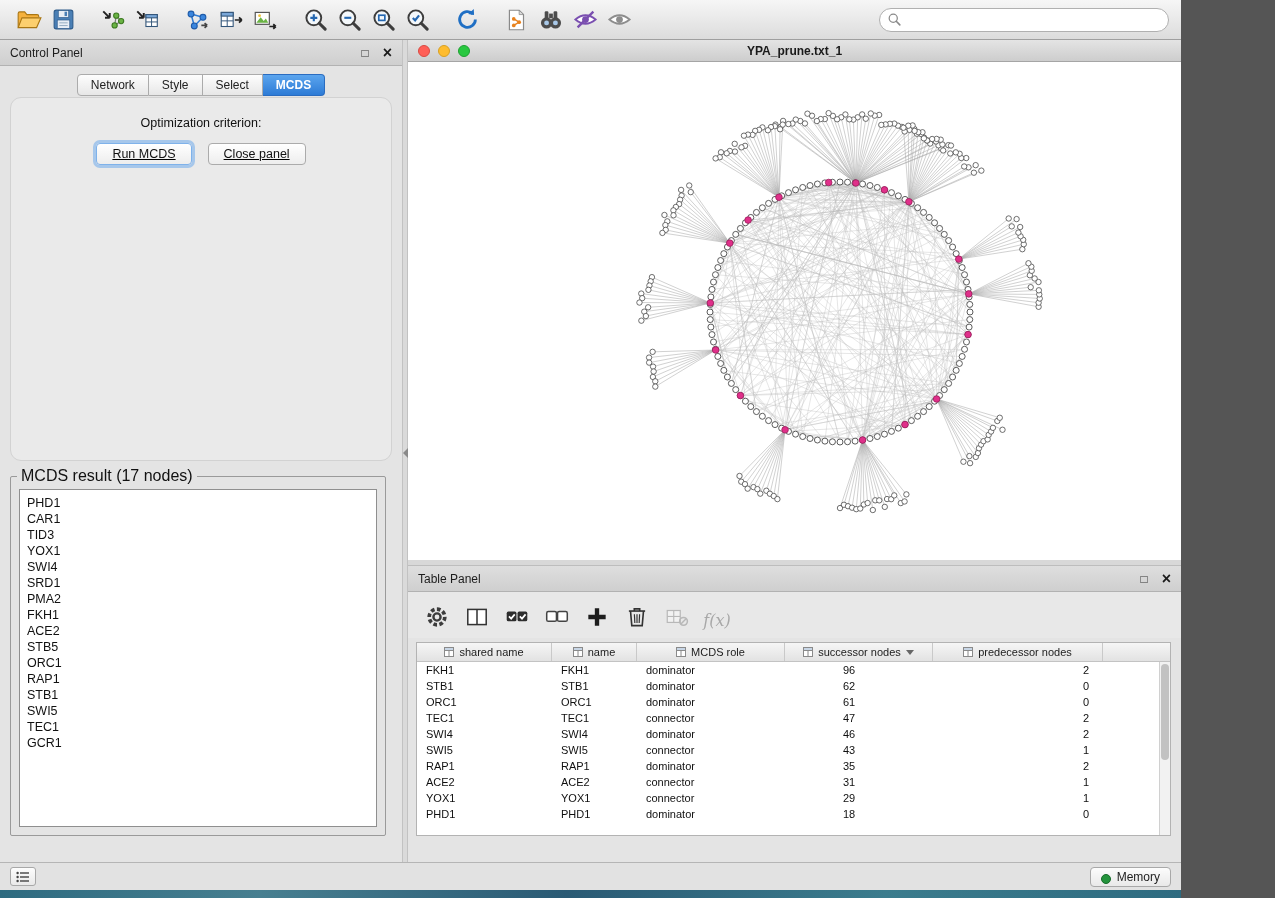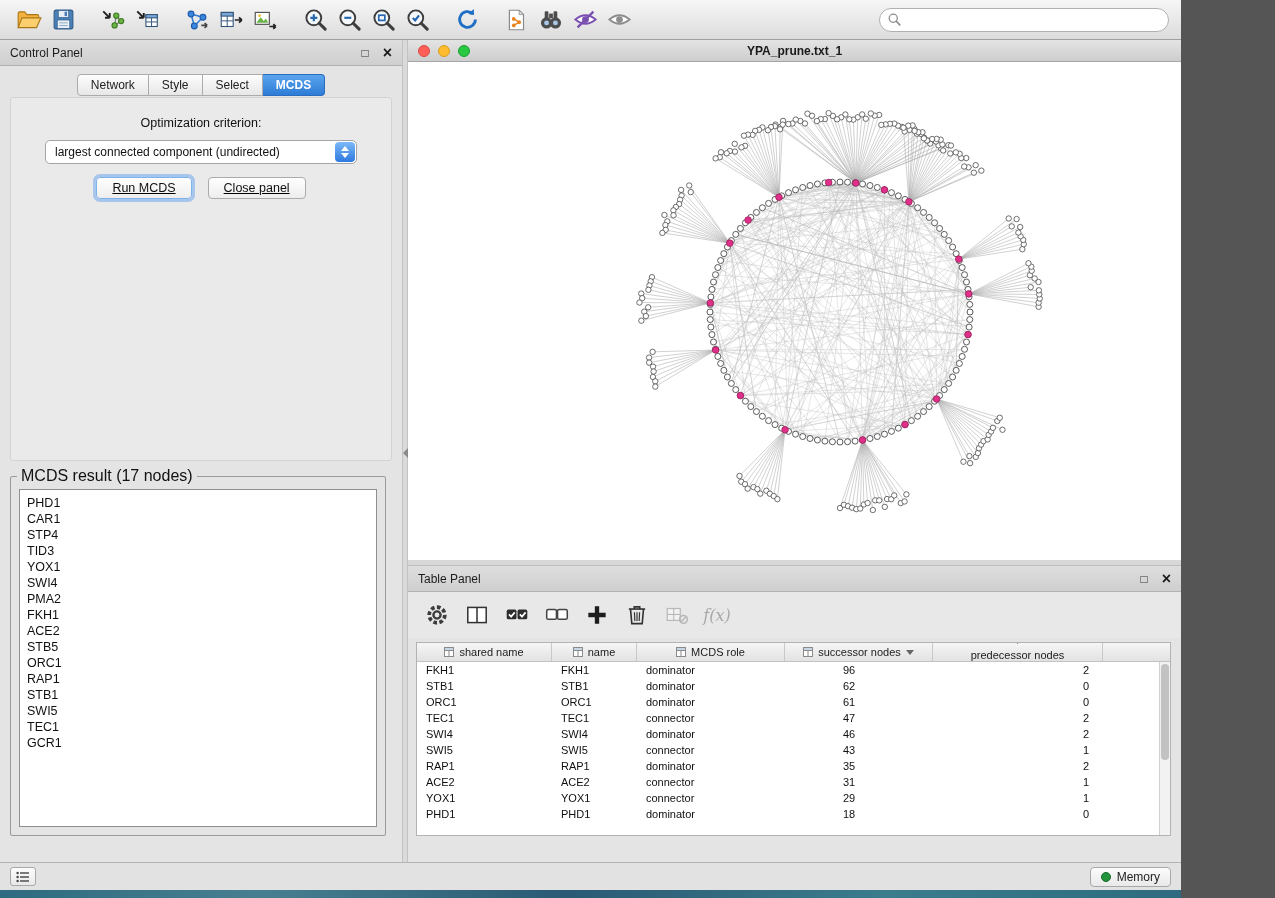--- a/index.html
+++ b/index.html
@@ -17,21 +17,21 @@
   .search-wrap { margin-left:auto; position:relative; width:290px; height:24px; }
   .search-wrap input { width:100%; height:100%; border:1px solid #b0b0b0; border-radius:12px;
     background:#fff; padding:0 10px 0 28px; font-size:12px; outline:none; }
   .search-glyph { position:absolute; left:8px; top:4px; }
 
   
   .statusbar { position:absolute; left:0; right:0; bottom:8px; height:28px; background:#e2e2e2;
     border-top:1px solid #b5b5b5; display:flex; align-items:center; padding:0 10px; }
   .status-left-btn { width:26px; height:19px; border:1px solid #a8a8a8; border-radius:3px;
     background:linear-gradient(#fdfdfd,#e9e9e9); display:flex; align-items:center; justify-content:center; }
-  .memory-btn { margin-left:auto; display:flex; align-items:center; gap:6px; border:1px solid #a8a8a8;
+  .memory-btn { margin-left:auto; display:flex; align-items:flex-end; gap:6px; border:1px solid #a8a8a8;
     border-radius:4px; background:linear-gradient(#fcfcfc,#e9e9e9); padding:2px 10px; font-size:12px; color:#222; }
   .memory-dot { width:10px; height:10px; border-radius:50%; background:#23933c; border:1px solid #176b2a; }
   .desktop-strip { position:absolute; left:0; right:0; bottom:0; height:8px;
     background:linear-gradient(90deg,#2e6b80,#477f90 22%,#2a5a74 48%,#3b7c8d 75%,#2e6b80); }
 
   
   .control-panel { position:absolute; left:0; top:40px; width:402px; bottom:36px; background:#e4e4e4; }
   .panel-header { height:26px; background:linear-gradient(#dedede,#cfcfcf); border-bottom:1px solid #b2b2b2;
     display:flex; align-items:center; padding:0 10px; font-size:12px; color:#1c1c1c; }
   .panel-header .ph-icons { margin-left:auto; display:flex; gap:14px; align-items:center; }
@@ -39,21 +39,21 @@
   .ph-close { font-size:16px; font-weight:bold; color:#1a1a1a; line-height:1; }
 
   .cp-tabs { position:absolute; top:34px; left:0; width:100%; display:flex; justify-content:center; }
   .cp-tab { font-size:12px; padding:3px 13px; background:linear-gradient(#fdfdfd,#e7e7e7);
     border:1px solid #ababab; border-left:none; color:#222; }
   .cp-tab:first-child { border-left:1px solid #ababab; border-radius:4px 0 0 4px; }
   .cp-tab:last-child { border-radius:0 4px 4px 0; }
   .cp-tab.active { background:linear-gradient(#5ba5ee,#2d7bd6); color:#fff; border-color:#2a6cc0; font-weight:bold; }
 
   .cp-content { position:absolute; left:10px; right:10px; top:57px; height:364px;
-    border:1px solid #d2d2d2; background:#eaeaea; border-radius:3px; }
+    border:1px solid #d2d2d2; background:#eaeaea; border-radius:11px; }
   .opt-label { margin-top:18px; text-align:center; font-size:12.5px; color:#111; }
   .criterion-select { position:relative; margin:10px auto 0 auto; width:312px; height:24px; background:#fff;
     border:1px solid #a5a5a5; border-radius:5px; font-size:12px; color:#111; line-height:22px; padding-left:9px; }
   .sel-stepper { position:absolute; right:1px; top:1px; bottom:1px; width:20px; border-radius:4px;
     background:linear-gradient(#7db9f8,#2e79e0); display:flex; flex-direction:column; align-items:center; justify-content:center; gap:2px; }
   .sel-stepper .tri-up { width:0; height:0; border-left:4px solid transparent; border-right:4px solid transparent; border-bottom:5px solid #fff; }
   .sel-stepper .tri-dn { width:0; height:0; border-left:4px solid transparent; border-right:4px solid transparent; border-top:5px solid #fff; }
   .btn-row { display:flex; justify-content:center; gap:16px; margin-top:13px;text-decoration:underline; }
   .btn { font-size:12.5px; color:#111; padding:3px 15px; border-radius:4px;
     background:linear-gradient(#ffffff,#ededed); border:1px solid #ababab; }
@@ -85,35 +85,35 @@
   .tl.yellow { background:#febc2e; border:1px solid #d8a022; }
   .tl.green { background:#28c840; border:1px solid #1ea032; }
   .net-canvas { position:absolute; top:22px; left:0; right:0; bottom:0; background:#ffffff; }
 
   .h-splitter { position:absolute; top:520px; left:0; right:0; height:5px; background:#d8d8d8; }
 
   
   .table-panel { position:absolute; top:525px; left:0; right:0; bottom:0; background:#e4e4e4; border-top:1px solid #bdbdbd; }
   .tp-toolbar { position:absolute; top:26px; left:0; right:0; height:46px; background:#e8e8e8;
     display:flex; align-items:center; gap:10px; padding:0 14px; }
-  .tp-btn { width:30px; height:30px; display:flex; align-items:center; justify-content:center; }
+  .tp-btn { width:30px; height:30px; display:flex; align-items:flex-end; justify-content:center; }
   .fx-label { font-family:"DejaVu Serif",serif; font-style:italic; font-size:16px; color:#a8a8a8; }
 
   .table-wrap { position:absolute; top:76px; left:8px; right:10px; height:194px; background:#fff;
     border:1px solid #b3b3b3; overflow:hidden; }
   .thead { display:flex; height:19px; background:linear-gradient(#f6f6f6,#e2e2e2); border-bottom:1px solid #c3c3c3; }
   .hcell { display:flex; align-items:center; justify-content:center; gap:5px; font-size:11px; color:#1c1c1c;
     border-right:1px solid #c9c9c9; }
   .trow { display:flex; height:16px; align-items:center; }
   .tcell { font-size:11px; color:#101010; overflow:hidden; white-space:nowrap; }
   .c0 { width:135px; padding-left:9px; }
   .c1 { width:85px;  padding-left:9px; }
   .c2 { width:148px; padding-left:9px; }
   .c3 { width:148px; text-align:center; padding-right:20px; }
-  .c4 { width:170px; text-align:right; padding-right:14px;flex-direction:column; }
+  .c4 { width:170px; text-align:right; padding-right:14px; }
   .cfill { flex:1; border-right:none !important; }
   .thead .c0,.thead .c1,.thead .c2,.thead .c3,.thead .c4 { padding:0; text-align:center; }
   .t-scrollbar { position:absolute; top:19px; right:0; bottom:0; width:11px; background:#f2f2f2; border-left:1px solid #d0d0d0; }
   .t-thumb { position:absolute; top:2px; left:1px; width:8px; height:96px; background:#c2c2c2; border-radius:4px; }
 
   .tp-tabs { position:absolute; bottom:6px; left:50%; transform:translateX(-50%); display:flex; }
   .tp-tab { font-size:12px; padding:3px 13px; background:linear-gradient(#fdfdfd,#e7e7e7);
     border:1px solid #ababab; border-left:none; color:#222; white-space:nowrap; }
   .tp-tab:first-child { border-left:1px solid #ababab; border-radius:4px 0 0 4px; }
   .tp-tab:last-child { border-radius:0 4px 4px 0; }
@@ -289,42 +289,35 @@
 
     <div class="cp-tabs">
       <div class="cp-tab">Network</div>
       <div class="cp-tab">Style</div>
       <div class="cp-tab">Select</div>
       <div class="cp-tab active">MCDS</div>
     </div>
 
     <div class="cp-content">
       <div class="opt-label">Optimization criterion:</div>
-      <div class="criterion-select">
-        <span>largest connected component (undirected)</span>
-        <span class="sel-stepper">
-          <span class="tri-up"></span>
-            <span class="tri-dn"></span>
-        </span>
-      </div>
       <div class="btn-row">
         <button class="btn default-focus">Run MCDS</button>
         <button class="btn">Close panel</button>
       </div>
     </div>
 
     <fieldset class="mcds-fieldset">
       <legend>MCDS result (17 nodes)</legend>
       <div class="mcds-listwrap" id="mcds-list">
           <div class="mcds-item">PHD1</div>
           <div class="mcds-item">CAR1</div>
-          <div class="mcds-item">STP4</div>
           <div class="mcds-item">TID3</div>
           <div class="mcds-item">YOX1</div>
           <div class="mcds-item">SWI4</div>
+          <div class="mcds-item">SRD1</div>
           <div class="mcds-item">PMA2</div>
           <div class="mcds-item">FKH1</div>
           <div class="mcds-item">ACE2</div>
           <div class="mcds-item">STB5</div>
           <div class="mcds-item">ORC1</div>
           <div class="mcds-item">RAP1</div>
           <div class="mcds-item">STB1</div>
           <div class="mcds-item">SWI5</div>
           <div class="mcds-item">TEC1</div>
           <div class="mcds-item">GCR1</div>

